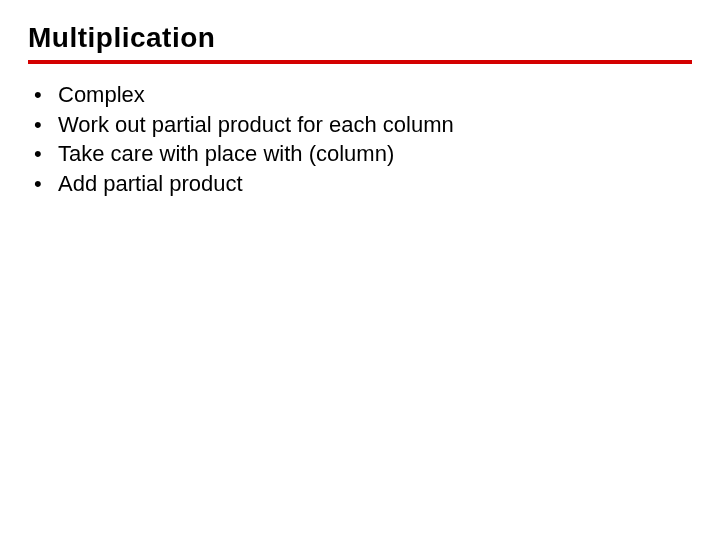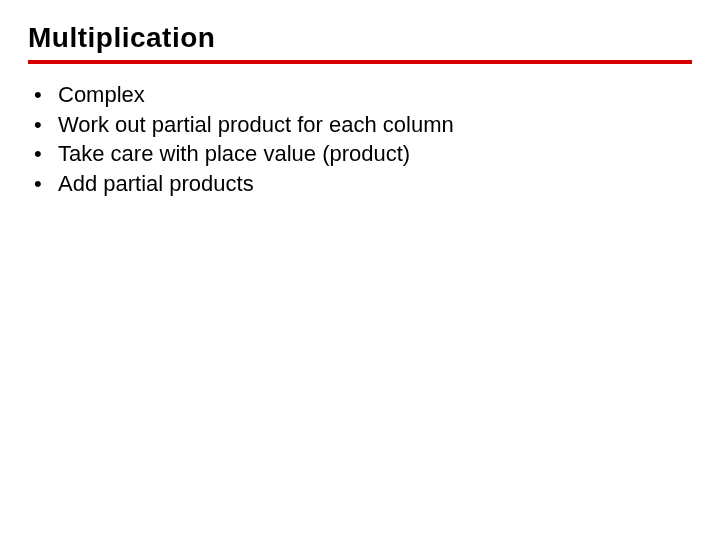--- a/index.html
+++ b/index.html
@@ -61,20 +61,20 @@
     <li>
       <span class="dot">•</span>
       <span class="txt">Complex</span>
     </li>
     <li>
       <span class="dot">•</span>
       <span class="txt">Work out partial product for each column</span>
     </li>
     <li>
       <span class="dot">•</span>
-      <span class="txt">Take care with place value (product)</span>
+      <span class="txt">Take care with place with (column)</span>
     </li>
     <li>
       <span class="dot">•</span>
-      <span class="txt">Add partial products</span>
+      <span class="txt">Add partial product</span>
     </li>
   </ul>
 </div>
 
 </body></html>

